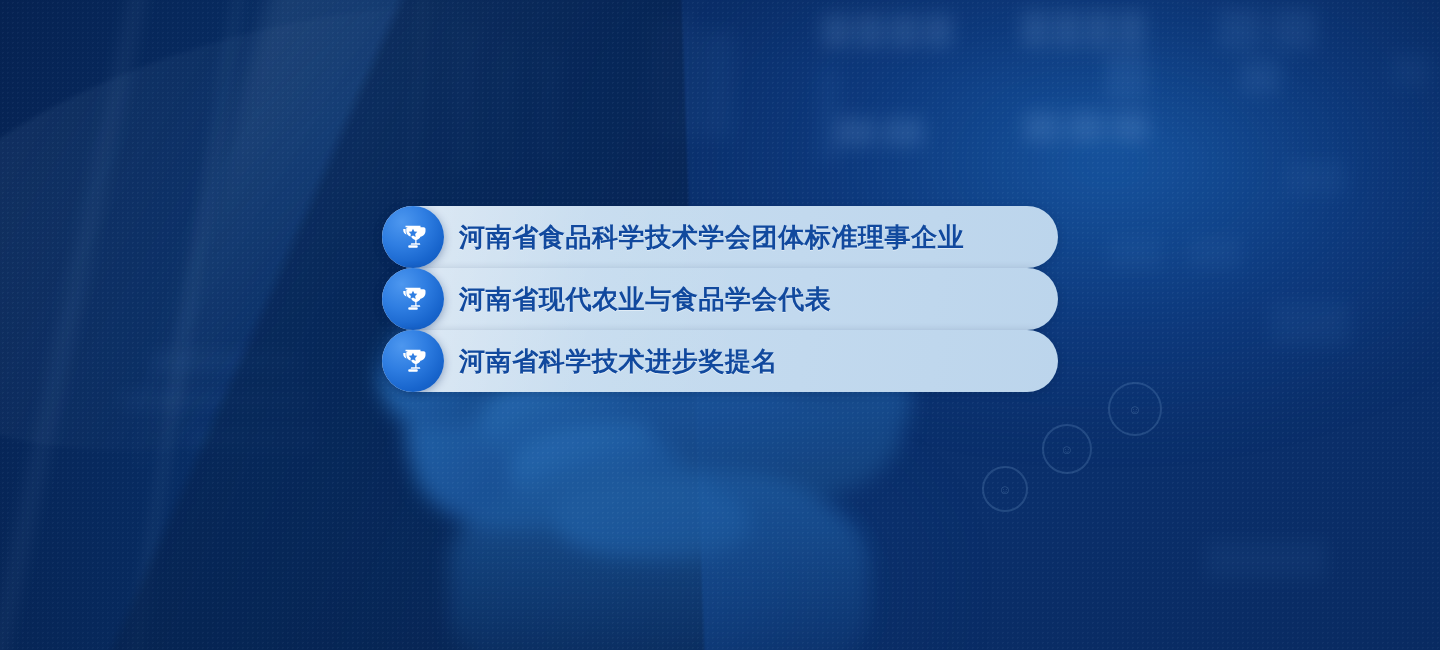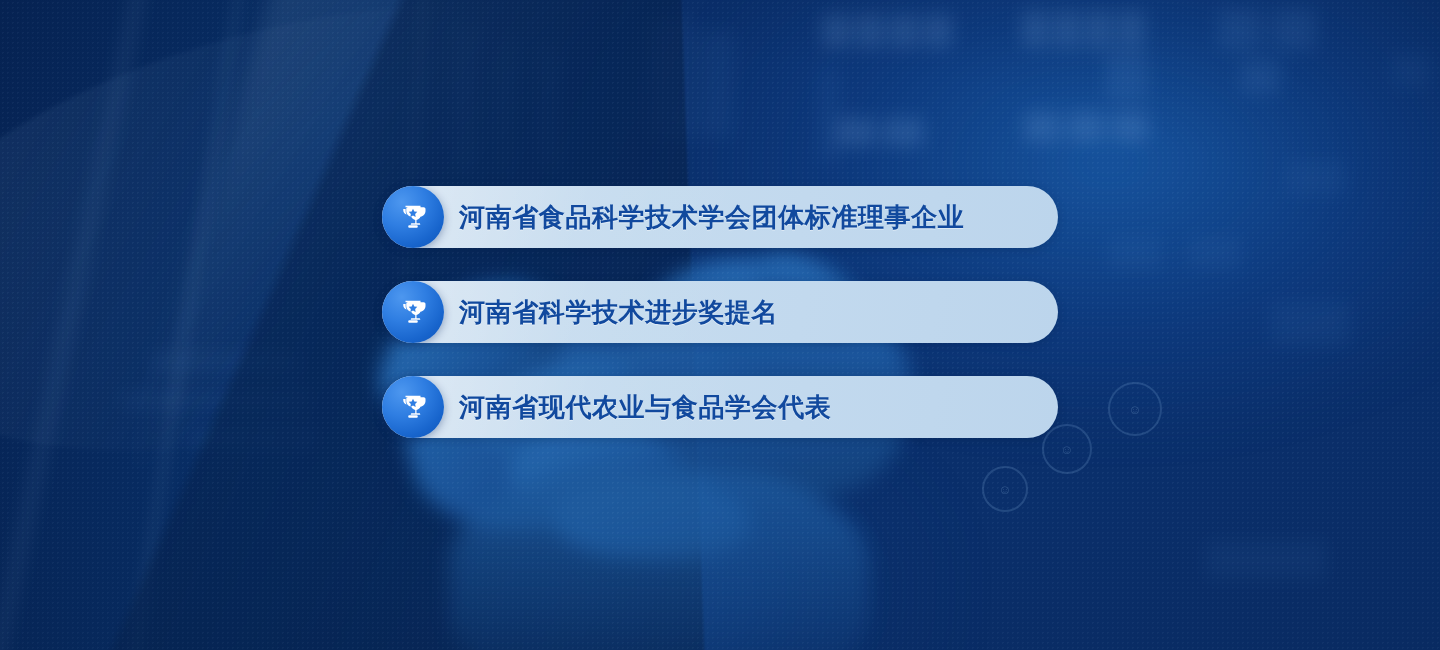--- a/index.html
+++ b/index.html
@@ -99,24 +99,23 @@
     filter:blur(1px);
   }
   .vignette{
     position:absolute; inset:0;
     background:radial-gradient(110% 95% at 50% 46%, rgba(0,0,0,0) 38%, rgba(4,24,58,.34) 100%);
   }
 
   
   .pill-stack{
     position:absolute;
-    left:382px; top:186px;
+    left:382px; top:206px;
     width:676px;
     display:flex; flex-direction:column;
-    gap:33px;
     font-family:Liberation Mono, monospace;
   }
   .pill{
     position:relative;
     height:62px;
     border-radius:31px;
     display:flex; align-items:center;
     background:linear-gradient(100deg,#cfe0f0 0%,#c6dcef 34%,#c2d9ee 62%,#bcd5ec 100%);
     box-shadow:0 2px 10px rgba(4,26,62,.22);
   }
@@ -244,30 +243,30 @@
     <div class="pill">
       <div class="pill-badge">
         <svg viewBox="0 0 24 24" aria-hidden="true">
           <path fill="#ffffff" d="M6 3h12v1.2h2.6c.78 0 1.4.62 1.4 1.4v1.6c0 2.32-1.76 4.24-4.02 4.5-.62 1.3-1.78 2.3-3.18 2.66V17h2.1c.5 0 .9.4.9.9v.3h-7.6v-.3c0-.5.4-.9.9-.9H13.8v-2.64c-1.4-.36-2.56-1.36-3.18-2.66C8.36 11.44 6.6 9.52 6.6 7.2V5.6c0-.78.62-1.4 1.4-1.4H6V3z"></path>
           <path fill="#ffffff" d="M4.2 5.6h1.9v1.6c0 1.06.3 2.04.82 2.88C5.4 9.74 4.2 8.3 4.2 6.6V5.6z"></path>
           <path fill="#ffffff" d="M19.8 5.6h-1.9v1.6c0 1.06-.3 2.04-.82 2.88 1.52-.34 2.72-1.78 2.72-3.48V5.6z"></path>
           <rect fill="#ffffff" x="8.2" y="18.6" width="7.6" height="1.9" rx="0.8"></rect>
           <path fill="#2f7ee2" d="M12 5.4l1.06 2.14 2.36.34-1.71 1.67.4 2.35L12 10.79l-2.11 1.11.4-2.35-1.71-1.67 2.36-.34z"></path>
         </svg>
       </div>
-      <div class="pill-label">河南省科学技术进步奖提名</div>
+      <div class="pill-label">河南省现代农业与食品学会代表</div>
     </div>
 
     <div class="pill">
       <div class="pill-badge">
         <svg viewBox="0 0 24 24" aria-hidden="true">
           <path fill="#ffffff" d="M6 3h12v1.2h2.6c.78 0 1.4.62 1.4 1.4v1.6c0 2.32-1.76 4.24-4.02 4.5-.62 1.3-1.78 2.3-3.18 2.66V17h2.1c.5 0 .9.4.9.9v.3h-7.6v-.3c0-.5.4-.9.9-.9H13.8v-2.64c-1.4-.36-2.56-1.36-3.18-2.66C8.36 11.44 6.6 9.52 6.6 7.2V5.6c0-.78.62-1.4 1.4-1.4H6V3z"></path>
           <path fill="#ffffff" d="M4.2 5.6h1.9v1.6c0 1.06.3 2.04.82 2.88C5.4 9.74 4.2 8.3 4.2 6.6V5.6z"></path>
           <path fill="#ffffff" d="M19.8 5.6h-1.9v1.6c0 1.06-.3 2.04-.82 2.88 1.52-.34 2.72-1.78 2.72-3.48V5.6z"></path>
           <rect fill="#ffffff" x="8.2" y="18.6" width="7.6" height="1.9" rx="0.8"></rect>
           <path fill="#2f7ee2" d="M12 5.4l1.06 2.14 2.36.34-1.71 1.67.4 2.35L12 10.79l-2.11 1.11.4-2.35-1.71-1.67 2.36-.34z"></path>
         </svg>
       </div>
-      <div class="pill-label">河南省现代农业与食品学会代表</div>
+      <div class="pill-label">河南省科学技术进步奖提名</div>
     </div>
 
   </div>
 </div>
 
 </body></html>

